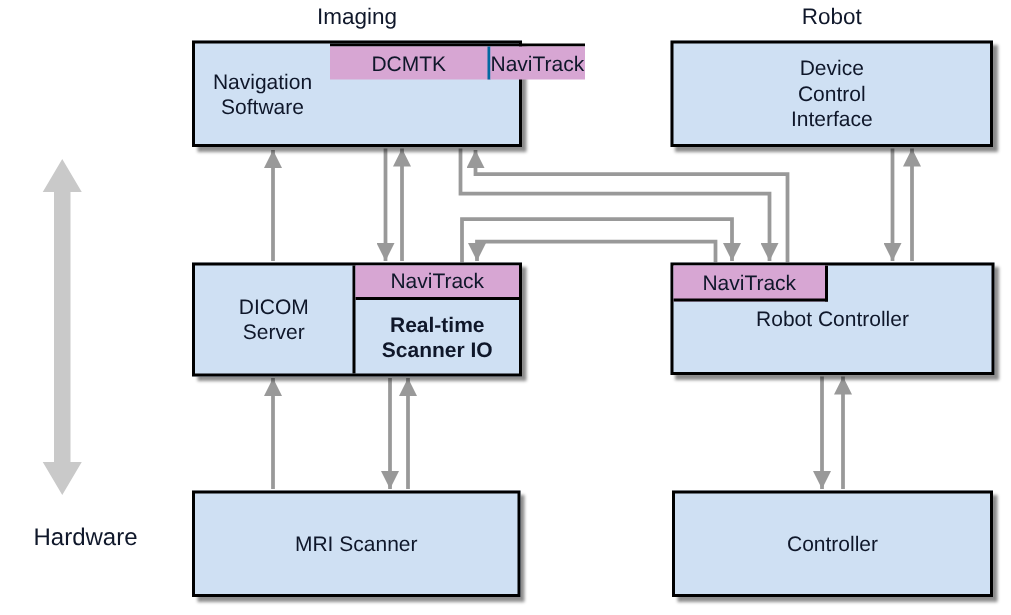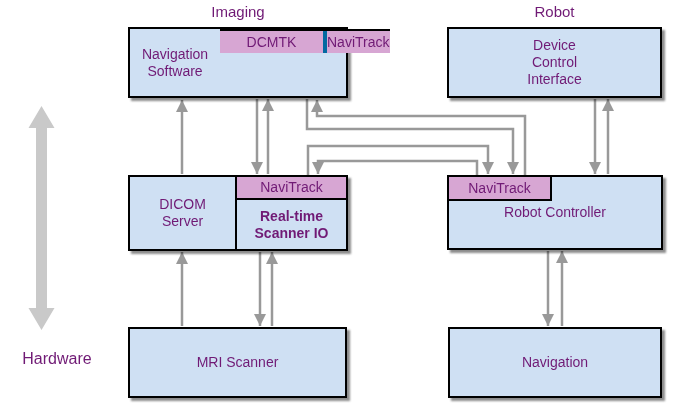--- a/index.html
+++ b/index.html
@@ -1,33 +1,33 @@
 <!DOCTYPE html>
 <html><head>
 <meta charset="utf-8">
 <style>
   html,body{margin:0;padding:0;background:#fff;}
   *{box-sizing:border-box;}
   .canvas{
     position:relative;width:674px;height:410px;background:#ffffff;overflow:hidden;
-    font-family:"Liberation Sans", sans-serif;color:#701a75;
+    font-family:"Liberation Sans", sans-serif;color:#0f172a;
   }
   .hdr{position:absolute;text-align:center;font-size:15px;}
   .side-lbl{position:absolute;text-align:center;font-size:16px;line-height:19px;}
   .wires{position:absolute;left:0;top:0;pointer-events:none;}
   .box{
     position:absolute;border:2px solid #000;background:#cfe0f3;
     box-shadow:3px 3px 2px rgba(0,0,0,0.45);
     display:flex;flex-direction:row;font-size:14px;line-height:17px;text-align:center;
   }
   .fill-center{flex:1;display:flex;align-items:center;justify-content:center;}
   .pink{background:#d7a6d3;}
   .nav-row{height:24px;border-top:2px solid #000;display:flex;}
   .nav-row .cell{display:flex;align-items:center;justify-content:center;background:#d7a6d3;}
-  .cell-dcmtk{width:107px;border-right:4px solid #0369a1;}
+  .cell-dcmtk{width:107px;border-right:2px solid #0369a1;}
   .cell-nt{flex:1;}
   .dicom-wrap{flex-direction:row;}
   .dicom-left{width:107px;border-right:2px solid #000;display:flex;align-items:center;justify-content:center;}
   .dicom-right{flex:1;display:flex;flex-direction:column;}
   .nt-top{height:23px;border-bottom:2px solid #000;display:flex;align-items:center;justify-content:center;}
   .rt-io{flex:1;display:flex;align-items:center;justify-content:center;font-weight:bold;}
   .rc-sub{position:absolute;left:0;top:0;width:103px;height:24px;border-right:2px solid #000;border-bottom:2px solid #000;
           display:flex;align-items:center;justify-content:center;background:#d7a6d3;font-size:14px;}
   .rc-label{position:absolute;left:0;top:0;right:0;bottom:0;display:flex;align-items:center;justify-content:center;}
   .wrap-span{display:inline-block;}
@@ -110,16 +110,16 @@
   <div class="box" style="left:447px;top:175px;width:216px;height:75px;">
     <div class="rc-sub">NaviTrack</div>
     <div class="rc-label">Robot Controller</div>
   </div>
 
   <div class="box" style="left:128px;top:327px;width:219px;height:71px;">
     <div class="fill-center">MRI Scanner</div>
   </div>
 
   <div class="box" style="left:448px;top:327px;width:214px;height:71px;">
-    <div class="fill-center">Navigation</div>
+    <div class="fill-center">Controller</div>
   </div>
 
 </div>
 
 </body></html>

